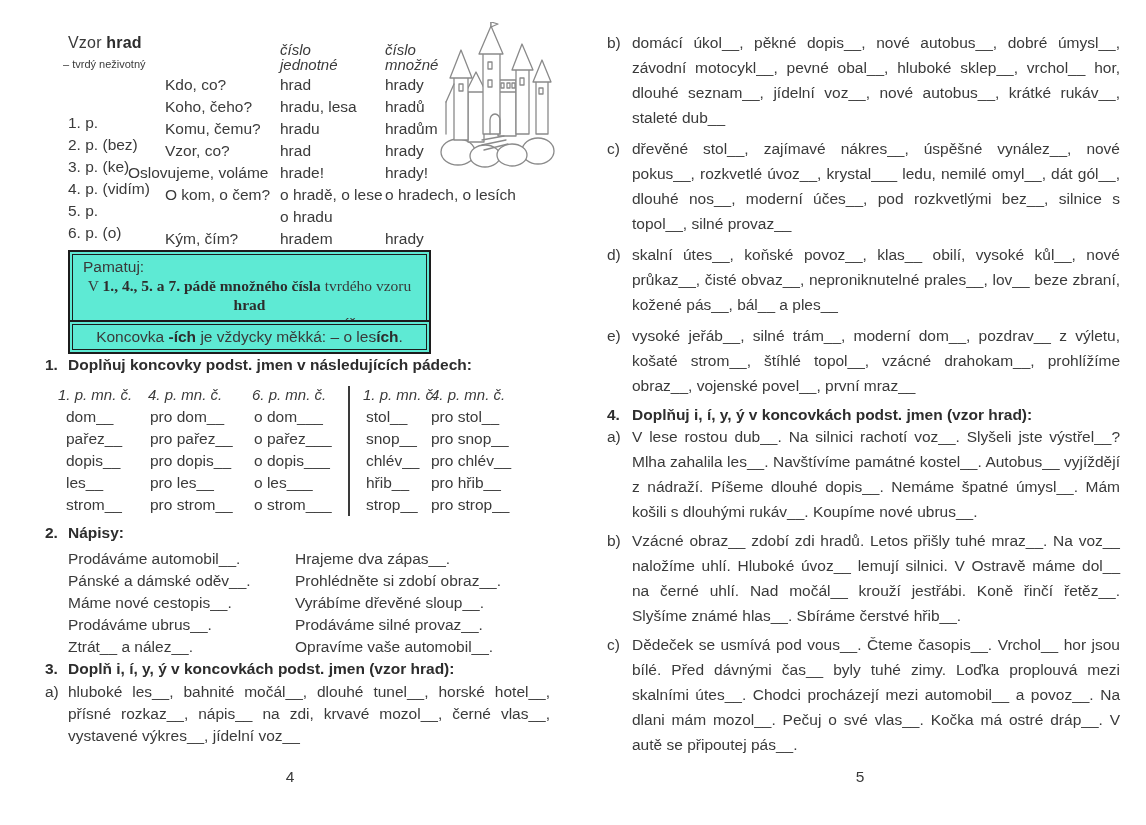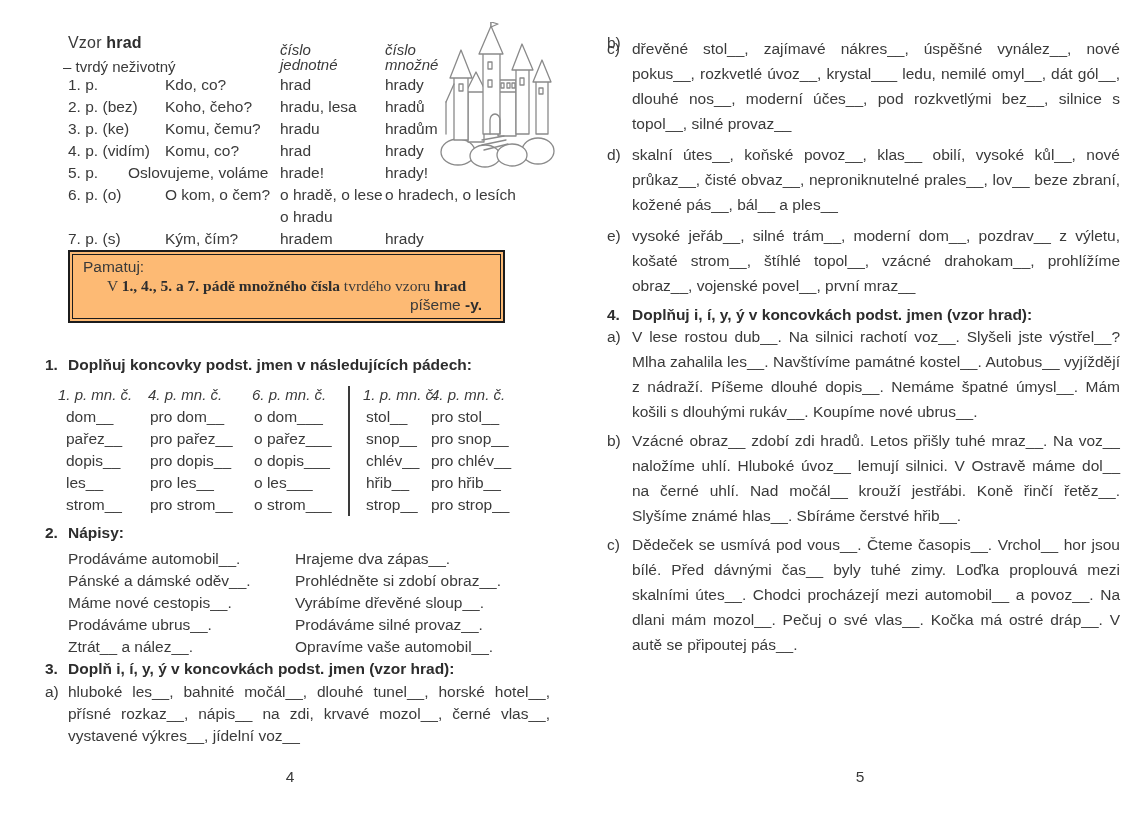--- a/index.html
+++ b/index.html
@@ -9,29 +9,29 @@
     font-size:15.5px;overflow:hidden;
   }
   .page{position:absolute;top:0;height:825px;}
   #page-left{left:40px;width:530px;}
   #page-right{left:600px;width:527px;padding-top:30px;box-sizing:border-box;}
   .abs{position:absolute;white-space:nowrap;}
   b,.bold{font-weight:bold;color:#2d2d2d;}
 
   
   .vzor-title{font-size:16px;letter-spacing:.2px;}
-  .vzor-sub{font-size:15px;}
+  .vzor-sub{font-size:11px;}
   .colhead{font-style:italic;font-size:15px;line-height:15px;}
   .vrow{position:absolute;left:0;width:530px;height:22px;}
   .vrow span{position:absolute;white-space:nowrap;}
-  .c-case{left:28px;} .c-q{left:125px;} .c-sg{left:240px;} .c-pl{left:345px;}
+  .c-case{left:28px;margin-top:38px;} .c-q{left:125px;} .c-sg{left:240px;} .c-pl{left:345px;}
   .row5 .c-q{left:88px;}
 
   
-  .dbox{position:absolute;left:28px;width:437px;border:2.5px solid #1c1c1c;padding:2px;box-sizing:border-box;background:#fdba74;}
+  .dbox{position:absolute;left:28px;width:363px;border:2.5px solid #1c1c1c;padding:2px;box-sizing:border-box;background:#5eead4;}
   .dbox-inner{border:1.5px solid #1c1c1c;padding:2px 10px 4px;font-size:15.5px;line-height:19px;}
   .pam-l1{text-align:center;font-family:Liberation Serif, serif;}
   .pam-l2{text-align:right;padding-right:8px;}
   .konc{text-align:center;padding:2px 0 3px;}
 
   
   .ex-head{position:relative;padding-left:28px;font-weight:bold;color:#2d2d2d;font-size:15.5px;}
   .ex-num{position:absolute;left:5px;top:0;}
 
   
@@ -127,21 +127,21 @@
       <span class="c-pl">hradů</span>
     </div>
   <div class="vrow" style="top:120px">
       <span class="c-case">3. p. (ke)</span>
       <span class="c-q">Komu, čemu?</span>
       <span class="c-sg">hradu</span>
       <span class="c-pl">hradům</span>
     </div>
   <div class="vrow" style="top:142px">
       <span class="c-case">4. p. (vidím)</span>
-      <span class="c-q">Komu, co?</span>
+      <span class="c-q">Vzor, co?</span>
       <span class="c-sg">hrad</span>
       <span class="c-pl">hrady</span>
     </div>
   <div class="vrow row5" style="top:164px">
       <span class="c-case">5. p.</span>
       <span class="c-q">Oslovujeme, voláme</span>
       <span class="c-sg">hrade!</span>
       <span class="c-pl">hrady!</span>
     </div>
   <div class="vrow" style="top:186px">
@@ -164,20 +164,23 @@
     </div>
 
   <div class="dbox" style="top:250px;">
     <div class="dbox-inner">
       <div>Pamatuj:</div>
       <div class="pam-l1"><span>V </span><b>1., 4., 5. a 7. pádě množného čísla</b><span> tvrdého vzoru </span><b>hrad</b></div>
       <div class="pam-l2"><span>píšeme </span><b>-y.</b></div>
     </div>
   </div>
 
+  <div class="dbox" style="top:320px;">
+    <div class="dbox-inner konc"><span>Koncovka </span><b>-ích</b><span>  je vždycky měkká:  – o les</span><b>ích</b><span>.</span></div>
+  </div>
 
   <div class="abs" style="left:0;top:356px;width:530px;white-space:normal;">
     <div class="ex-head"><span class="ex-num">1.</span><span>Doplňuj koncovky podst. jmen v následujících pádech:</span></div>
     <div class="ex1-col" style="left:18px;">
       <div class="colhead">1. p. mn. č.</div>
       <div style="padding-left:8px;">
         <div>dom__</div>
         <div>pařez__</div>
         <div>dopis__</div>
         <div>les__</div>
@@ -253,20 +256,21 @@
     </div>
   </div>
 
   <div class="page-num">4</div>
 </div>
 
 <div class="page" id="page-right">
 
   <div class="r-item">
     <span class="item-label">b)</span>
+    <span>domácí úkol__, pěkné dopis__, nové autobus__, dobré úmysl__, závodní motocykl__, pevné obal__, hluboké sklep__, vrchol__ hor, dlouhé seznam__, jídelní voz__, nové autobus__, krátké rukáv__, staleté dub__</span>
   </div>
   <div class="r-item">
     <span class="item-label">c)</span>
     <span>dřevěné stol__, zajímavé nákres__, úspěšné vynález__, nové pokus__, rozkvetlé úvoz__, krystal___ ledu, nemilé omyl__, dát gól__, dlouhé nos__, moderní účes__, pod rozkvetlými bez__, silnice s topol__, silné provaz__</span>
   </div>
   <div class="r-item">
     <span class="item-label">d)</span>
     <span>skalní útes__, koňské povoz__, klas__ obilí, vysoké kůl__, nové průkaz__, čisté obvaz__, neproniknutelné prales__, lov__ beze zbraní, kožené pás__, bál__ a ples__</span>
   </div>
   <div class="r-item">

